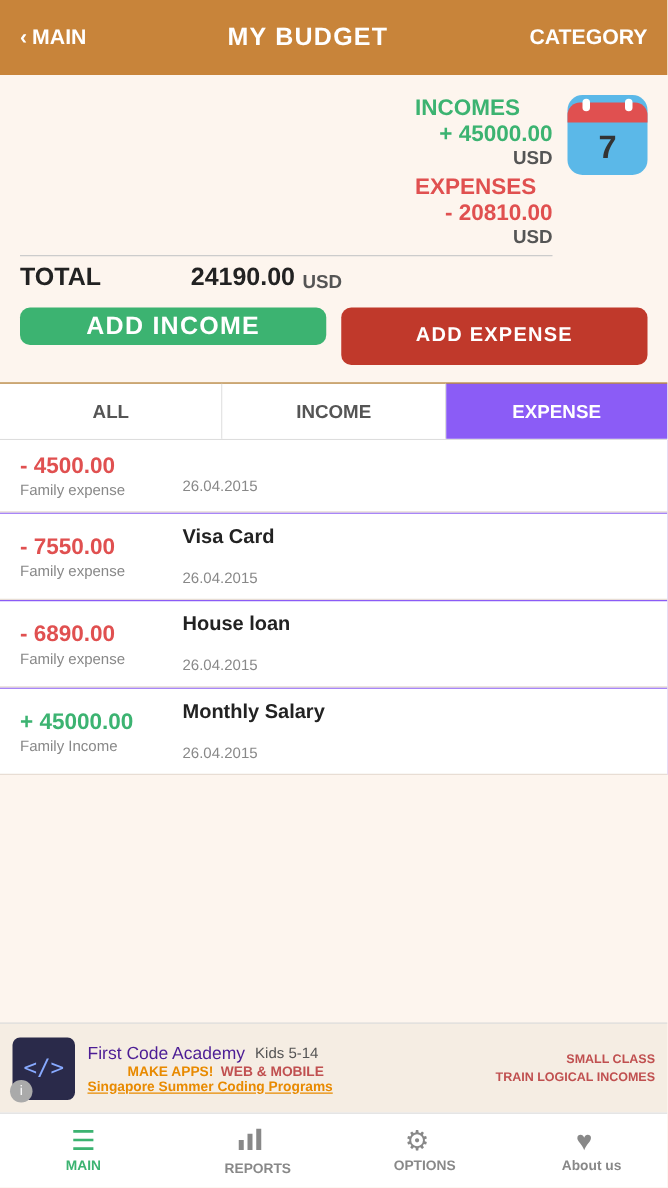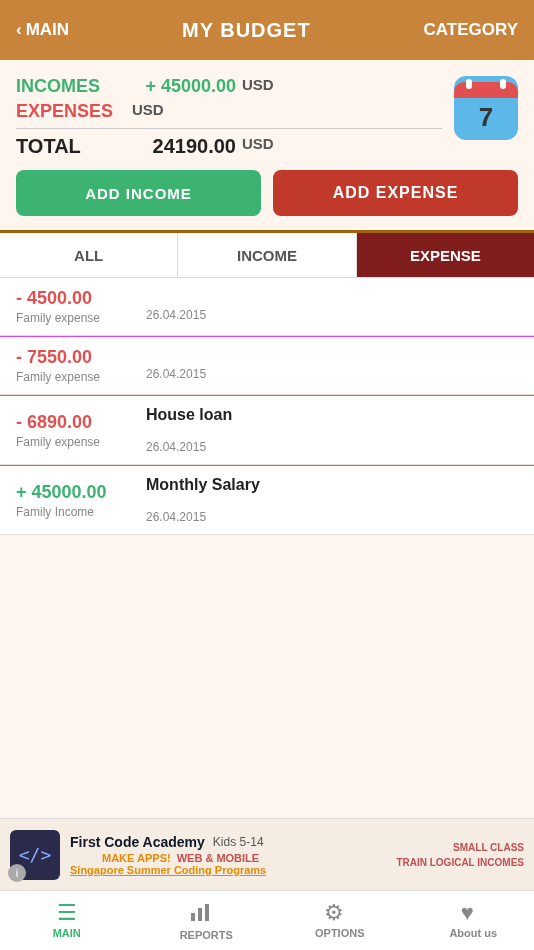--- a/index.html
+++ b/index.html
@@ -47,22 +47,23 @@
     .summary-section {
       background: #fdf5ee;
       padding: 16px 16px 12px 16px;
       display: flex;
       align-items: flex-start;
       justify-content: space-between;
     }
     .summary-left { flex: 1; }
     .summary-row {
       display: flex;
-      align-items: flex-start;
+      align-items: flex-end;
       margin-bottom: 4px;
+      flex-direction: column;
     }
     .summary-label {
       font-size: 18px;
       font-weight: 700;
       width: 110px;
     }
     .summary-label.income { color: #3cb371; }
     .summary-label.expense { color: #e05050; }
     .summary-amount {
       font-size: 18px;
@@ -78,21 +79,21 @@
       color: #555;
       margin-left: 6px;
     }
     .divider-line {
       border: none;
       border-top: 1px solid #ccc;
       margin: 6px 0;
     }
     .total-row {
       display: flex;
-      align-items: flex-start;
+      align-items: flex-end;
     }
     .total-label {
       font-size: 20px;
       font-weight: 700;
       color: #222;
       width: 110px;
     }
     .total-amount {
       font-size: 20px;
       font-weight: 600;
@@ -152,71 +153,71 @@
     
     .buttons-row {
       display: flex;
       gap: 12px;
       padding: 0 16px 14px 16px;
     }
     .btn-add-income {
       flex: 1;
       background: #3cb371;
       color: white;
-      font-size: 15px;
+      font-size: 20px;
+      font-weight: 700;
+      letter-spacing: 1px;
+      border: none;
+      border-radius: 8px;
+      height: 30px;
+      cursor: pointer;
+    }
+    .btn-add-expense {
+      flex: 1;
+      background: #c0392b;
+      color: white;
+      font-size: 16px;
       font-weight: 700;
       letter-spacing: 1px;
       border: none;
       border-radius: 8px;
       height: 46px;
       cursor: pointer;
     }
-    .btn-add-expense {
-      flex: 1;
-      background: #c0392b;
-      color: white;
-      font-size: 16px;
-      font-weight: 700;
-      letter-spacing: 1px;
-      border: none;
-      border-radius: 8px;
-      height: 46px;
-      cursor: pointer;
-    }
 
     
     .tabs-row {
       display: flex;
-      border-top: 3px solid #a16207;
+      border-top: 1px solid #a16207;
       border-bottom: 1px solid #ddd;
       background: white;
     }
     .tab {
       flex: 1;
       height: 44px;
       display: flex;
       align-items: center;
       justify-content: center;
       font-size: 15px;
       font-weight: 600;
       cursor: pointer;
       border-right: 1px solid #ddd;
       color: #555;
       background: white;
     }
     .tab:last-child { border-right: none; }
     .tab.active {
-      background: #7f1d1d;
+      background: #8b5cf6;
       color: white;
       justify-content: center;
     }
 
     
     .transaction-list {
-      background: #d946ef;
+      background: #8b5cf6;
     }
     .transaction-item {
       display: flex;
       align-items: center;
       padding: 10px 16px;
       border-bottom: 1px solid #e8ddd4;
       background: white;
       margin-bottom: 1px;
     }
     .transaction-left {
@@ -277,22 +278,22 @@
     .ad-info {
       flex: 1;
     }
     .ad-title-row {
       display: flex;
       align-items: center;
       gap: 8px;
     }
     .ad-name {
       font-size: 14px;
-      font-weight: 700;
-      color: #0f172a;
+      font-weight: 400;
+      color: #4c1d95;
     }
     .ad-subtitle {
       font-size: 12px;
       color: #555;
     }
     .ad-info-icon {
       width: 18px;
       height: 18px;
       border-radius: 50%;
       background: #aaa;
@@ -355,20 +356,21 @@
 
 <div class="summary-section">
   <div class="summary-left">
     <div class="summary-row">
       <span class="summary-label income">INCOMES</span>
       <span class="summary-amount income">+ 45000.00</span>
       <span class="summary-currency">USD</span>
     </div>
     <div class="summary-row">
       <span class="summary-label expense">EXPENSES</span>
+      <span class="summary-amount expense">- 20810.00</span>
       <span class="summary-currency">USD</span>
     </div>
     <hr class="divider-line">
     <div class="total-row">
       <span class="total-label">TOTAL</span>
       <span class="total-amount">24190.00</span>
       <span class="total-currency">USD</span>
     </div>
   </div>
   <div class="calendar-icon">
@@ -403,20 +405,21 @@
     <div class="transaction-right">
       <div class="transaction-date">26.04.2015</div>
     </div>
   </div>
     <div class="transaction-item">
     <div class="transaction-left">
       <div class="transaction-amount negative">- 7550.00</div>
       <div class="transaction-category">Family expense</div>
     </div>
     <div class="transaction-right">
+      <div class="transaction-name">Visa Card</div>
       <div class="transaction-date">26.04.2015</div>
     </div>
   </div>
     <div class="transaction-item">
     <div class="transaction-left">
       <div class="transaction-amount negative">- 6890.00</div>
       <div class="transaction-category">Family expense</div>
     </div>
     <div class="transaction-right">
       <div class="transaction-name">House loan</div>

